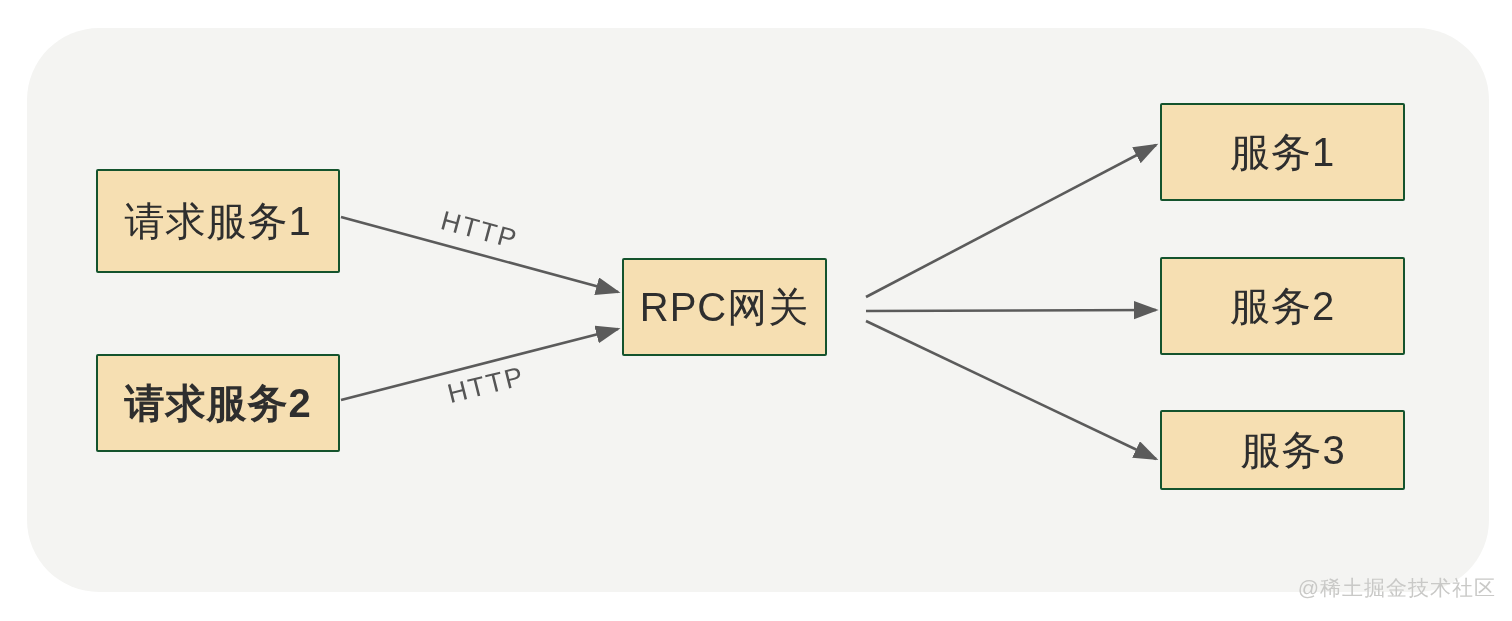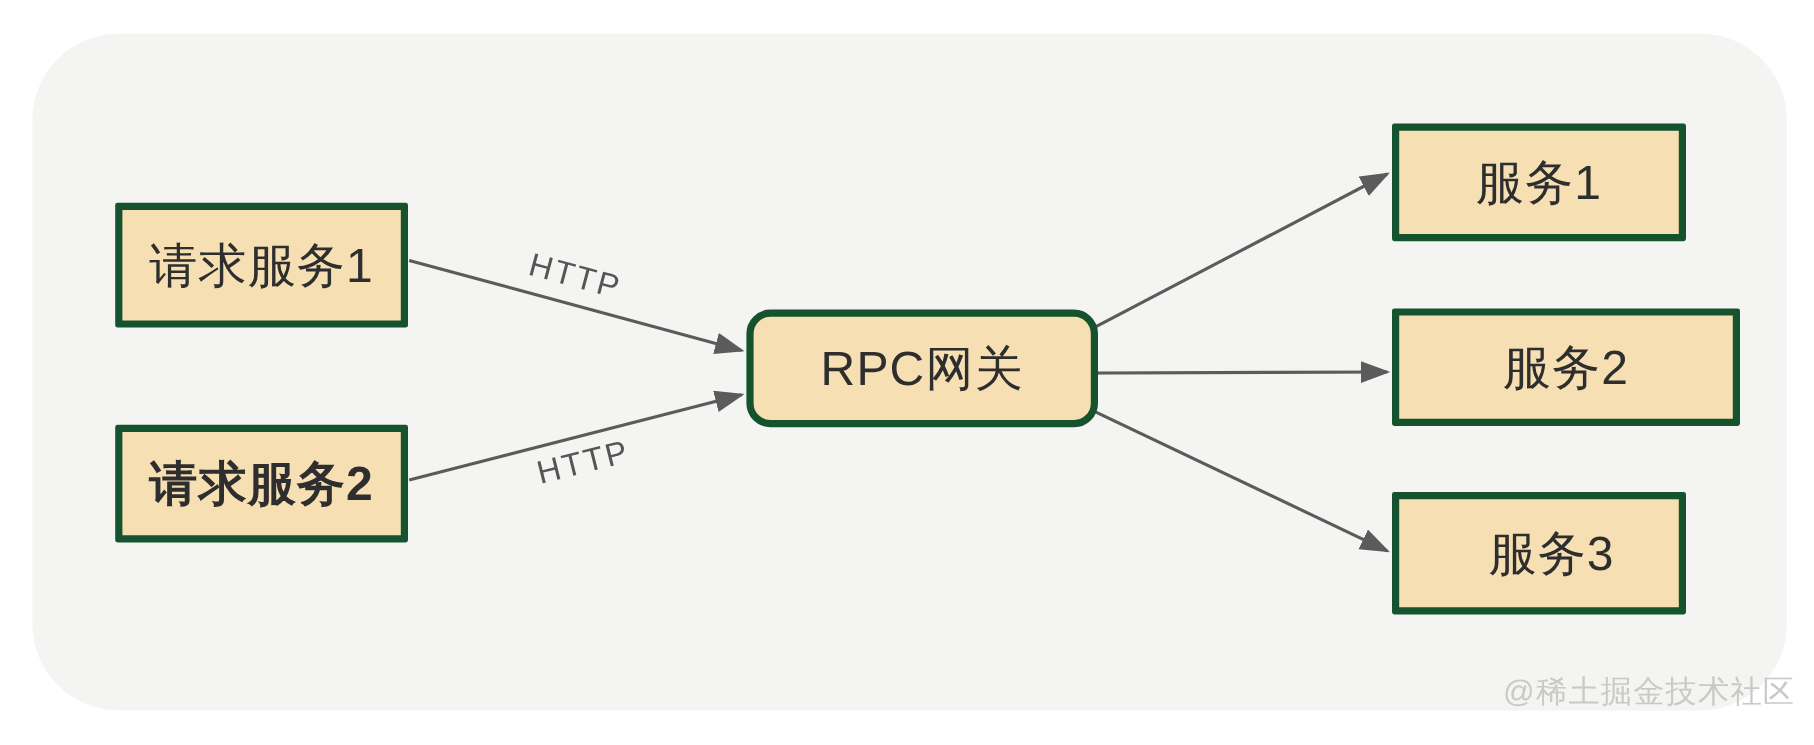--- a/index.html
+++ b/index.html
@@ -37,34 +37,34 @@
     height: 621px;
     pointer-events: none;
   }
 
   .node {
     position: absolute;
     display: flex;
     align-items: center;
     justify-content: center;
     background: #f6dfb2;
-    border: 6px solid #14532d;
+    border: 2px solid #14532d;
     border-radius: 2px;
     color: #2e2e2e;
     font-size: 40px;
     letter-spacing: 1px;
     white-space: nowrap;
   }
 
   .node-client1  { left:  96px; top: 169px; width: 244px; height:  104px; }
   .node-client2  { left:  96px; top: 354px; width: 244px; height:  98px; font-weight: bold; }
-  .node-gateway  { left: 622px; top: 258px; width: 293px; height:  98px; border-radius: 20px; }
+  .node-gateway  { left: 622px; top: 258px; width: 205px; height:  98px; }
   .node-service1 { left: 1160px; top: 103px; width: 245px; height:  98px; }
-  .node-service2 { left: 1160px; top: 257px; width: 290px; height:  98px; }
-  .node-service3 { left: 1160px; top: 410px; width: 245px; height:  102px; padding-left: 21px; }
+  .node-service2 { left: 1160px; top: 257px; width: 245px; height:  98px; }
+  .node-service3 { left: 1160px; top: 410px; width: 245px; height:  80px; padding-left: 21px; }
 
   .edge-label {
     position: absolute;
     color: #555555;
     font-size: 27px;
     letter-spacing: 2px;
     white-space: nowrap;
     transform-origin: center center;
   }
 
@@ -76,23 +76,23 @@
 
   .edge-label-http2 {
     left: 447px;
     top: 370px;
     transform: rotate(-14deg);
   }
 
   .watermark {
     position: absolute;
     right: 16px;
-    top: 559px;
+    top: 574px;
     color: #c9c9c7;
-    font-size: 26px;
+    font-size: 21px;
     letter-spacing: 1px;
     white-space: nowrap;
     margin-left: 16px;
   }
 </style>
 </head>
 <body>
 
 <div class="page">
 

